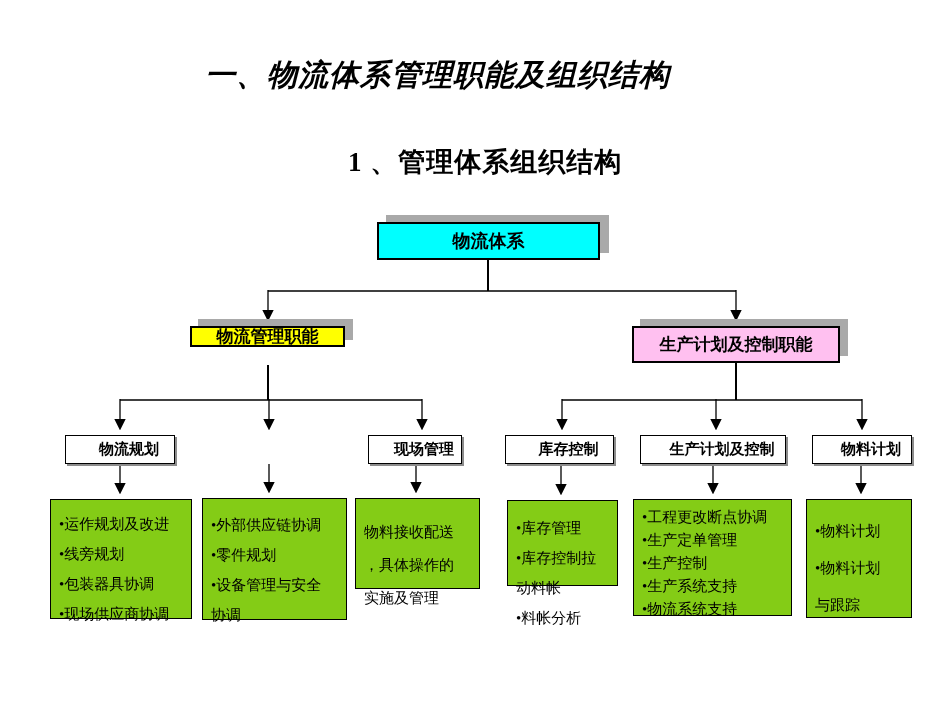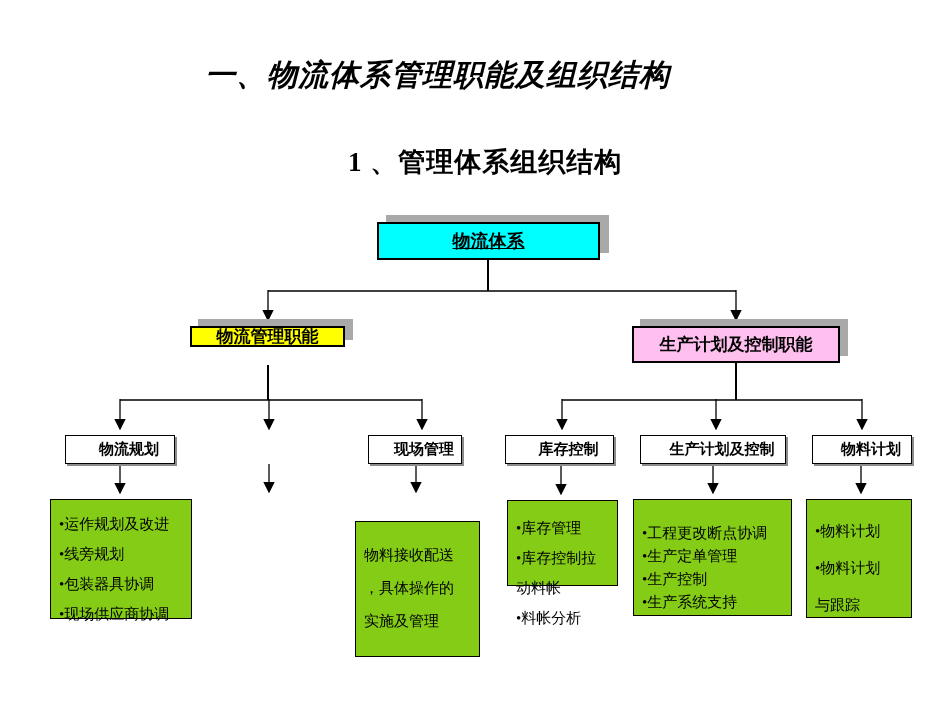--- a/index.html
+++ b/index.html
@@ -45,23 +45,23 @@
   .h5 { left: 640px; width: 146px; }
   .h6 { left: 812px; width: 100px; }
 
   .lv4 {
     position: absolute; background: #84cc16; border: 1.5px solid #000;
     font-size: 15px; padding-left: 8px; padding-right: 4px;
   }
   .lv4 .line { white-space: nowrap; }
   .b1 { left: 50px;  top: 499px; width: 142px; height: 120px; padding-top: 9px;  line-height: 30px; }
   .b2 { left: 202px; top: 498px; width: 145px; height: 122px; padding-top: 11px; line-height: 30px; }
-  .b3 { left: 355px; top: 498px; width: 125px; height: 136px; padding-top: 17px; line-height: 33px; margin-top: 23px; }
+  .b3 { left: 355px; top: 498px; width: 125px; height: 91px; padding-top: 17px; line-height: 33px; }
   .b4 { left: 507px; top: 500px; width: 111px; height: 86px; padding-top: 12px; line-height: 30px; }
-  .b5 { left: 633px; top: 499px; width: 159px; height: 117px; padding-top: 22px;  line-height: 23px; }
+  .b5 { left: 633px; top: 499px; width: 159px; height: 117px; padding-top: 6px;  line-height: 23px; }
   .b6 { left: 806px; top: 499px; width: 106px; height: 119px; padding-top: 13px; line-height: 37px; }
 
   svg.connectors { position: absolute; left: 0; top: 0; width: 950px; height: 713px; pointer-events: none; }
   svg.connectors line { stroke: #000; stroke-width: 1.3px; }
   svg.connectors line.stem { stroke-width: 2px; }
 </style>
 </head>
 <body>
 
 <div class="stage">
@@ -94,58 +94,65 @@
     <line x1="862" y1="399" x2="862" y2="428" marker-end="url(#ah)"></line>
 
     <line x1="120" y1="464" x2="120" y2="492" marker-end="url(#ah)"></line>
     <line x1="269" y1="464" x2="269" y2="491" marker-end="url(#ah)"></line>
     <line x1="416" y1="464" x2="416" y2="491" marker-end="url(#ah)"></line>
     <line x1="561" y1="464" x2="561" y2="493" marker-end="url(#ah)"></line>
     <line x1="713" y1="464" x2="713" y2="492" marker-end="url(#ah)"></line>
     <line x1="861" y1="464" x2="861" y2="492" marker-end="url(#ah)"></line>
   </svg>
 
-  <div class="node lv1" style="background-color: rgb(0, 255, 255); text-decoration: underline;">物流体系</div>
+  <div class="node lv1" style="background-color: rgb(0, 255, 255);">物流体系</div>
 
   <div class="node lv2 lv2-left" style="background-color: rgb(255, 255, 0);">物流管理职能</div>
 
   <div class="node lv2 lv2-right" style="background-color: rgb(255, 192, 240);">生产计划及控制职能</div>
 
   <div class="node lv3 h1">物流规划</div>
   <div class="node lv3 h3">现场管理</div>
   <div class="node lv3 h4">库存控制</div>
   <div class="node lv3 h5">生产计划及控制</div>
   <div class="node lv3 h6">物料计划</div>
 
   <div class="lv4 b1">
     <div class="line">•运作规划及改进</div>
     <div class="line">•线旁规划</div>
     <div class="line">•包装器具协调</div>
     <div class="line">•现场供应商协调</div>
   </div>
 
+  <div class="lv4 b2">
+    <div class="line">•外部供应链协调</div>
+    <div class="line">•零件规划</div>
+    <div class="line">•设备管理与安全</div>
+    <div class="line">协调</div>
+  </div>
 
   <div class="lv4 b3">
     <div class="line">物料接收配送</div>
     <div class="line">，具体操作的</div>
     <div class="line">实施及管理</div>
   </div>
 
   <div class="lv4 b4">
     <div class="line">•库存管理</div>
     <div class="line">•库存控制拉</div>
     <div class="line">动料帐</div>
     <div class="line">•料帐分析</div>
   </div>
 
   <div class="lv4 b5">
     <div class="line">•工程更改断点协调</div>
     <div class="line">•生产定单管理</div>
     <div class="line">•生产控制</div>
     <div class="line">•生产系统支持</div>
+    <div class="line">•物流系统支持</div>
   </div>
 
   <div class="lv4 b6">
     <div class="line">•物料计划</div>
     <div class="line">•物料计划</div>
     <div class="line">与跟踪</div>
   </div>
 
 </div>
 

